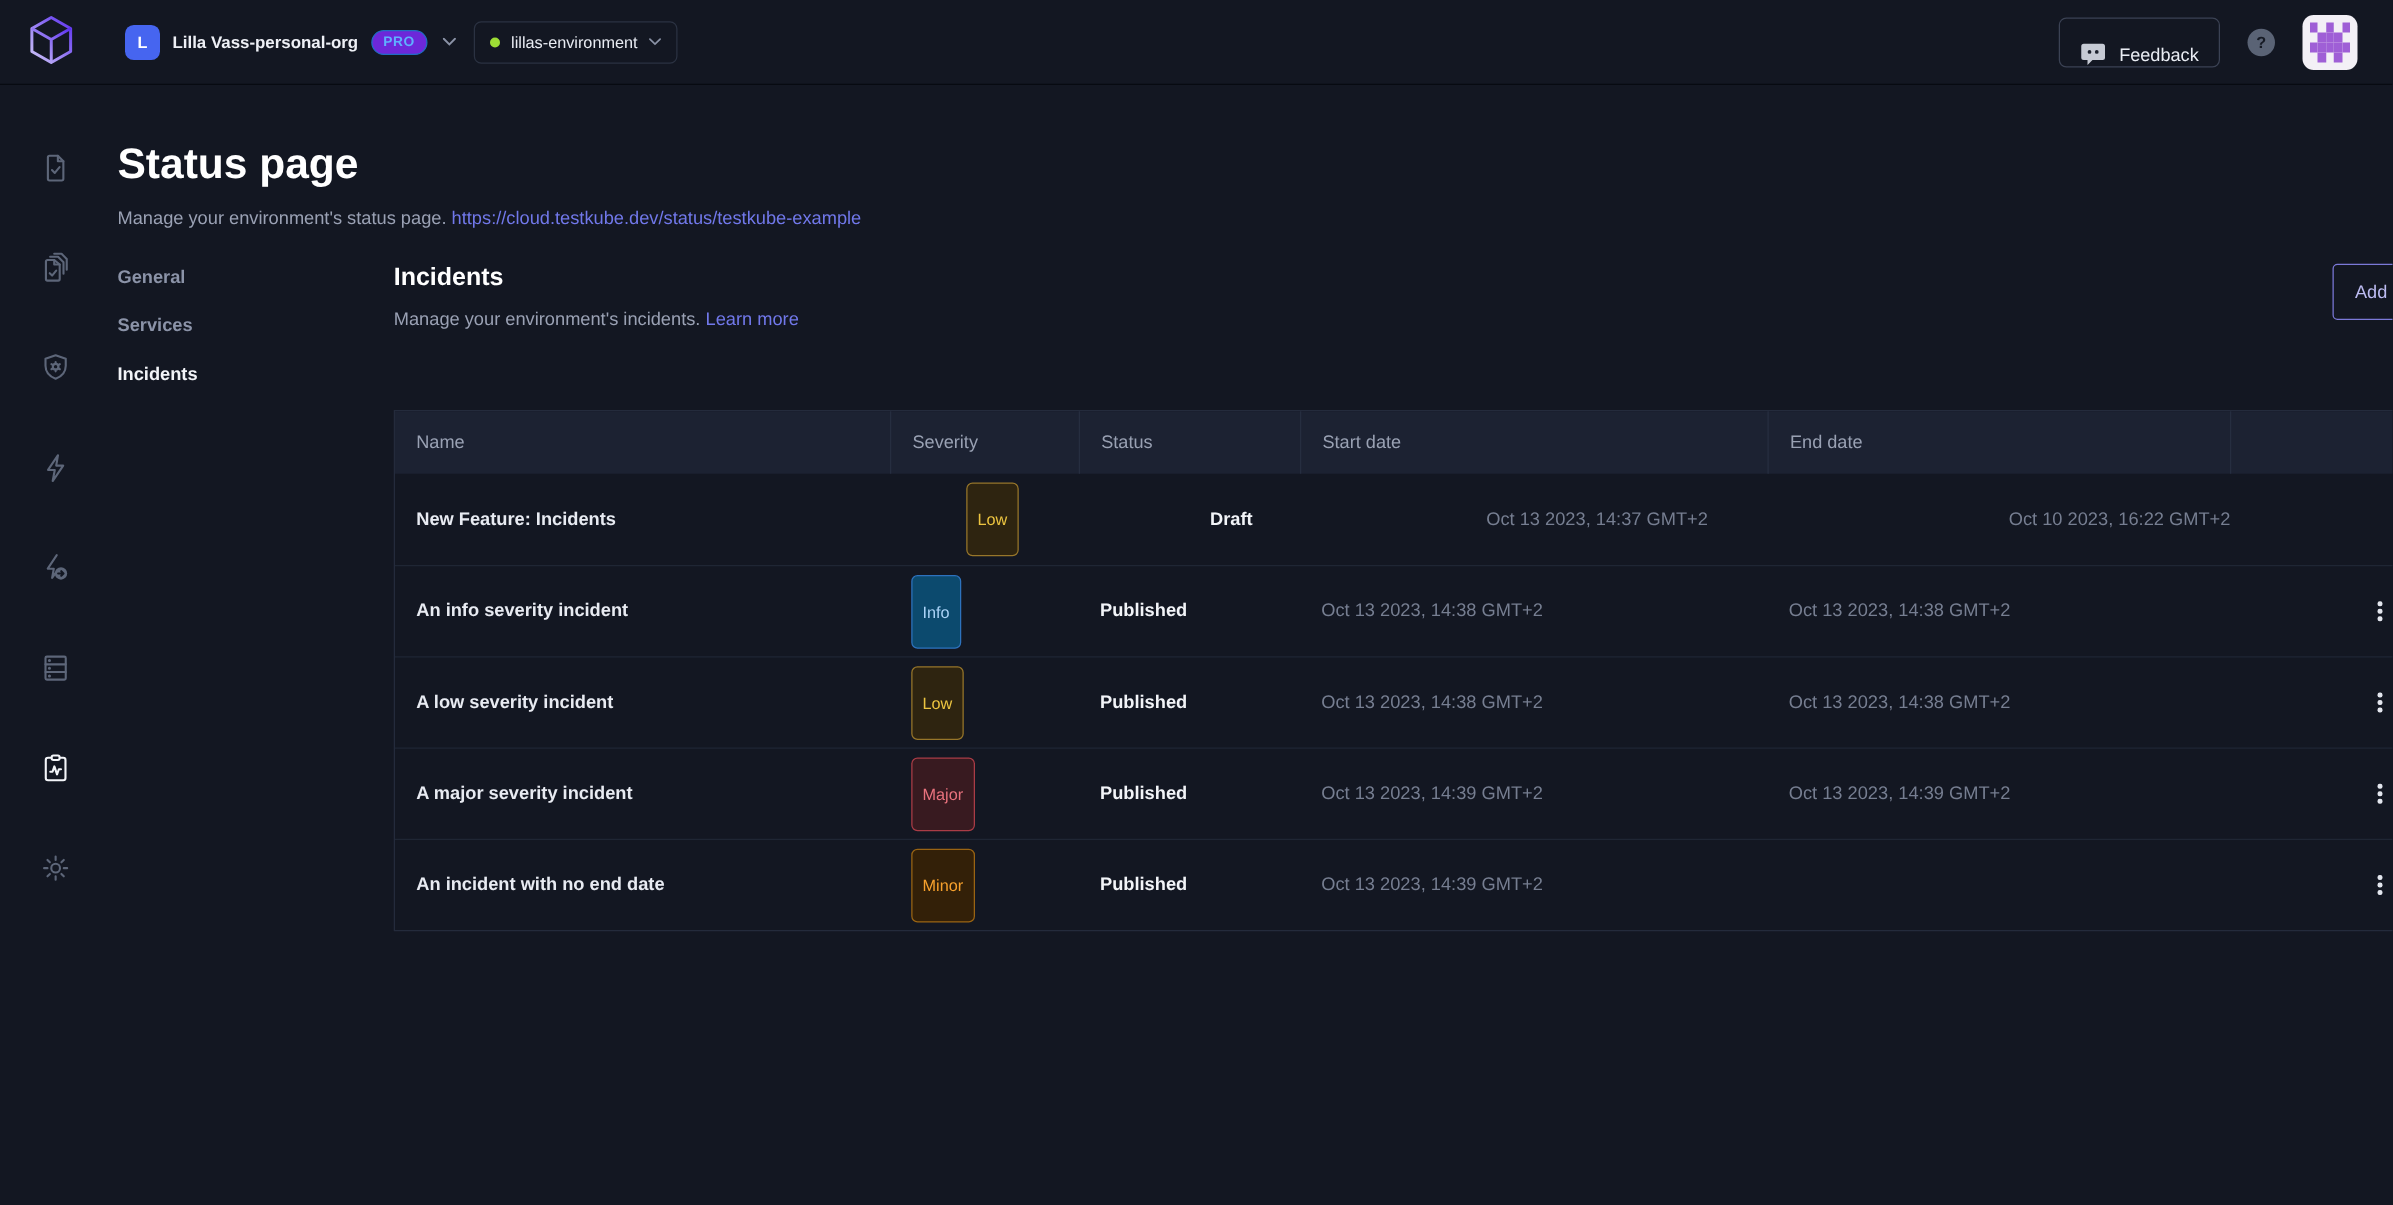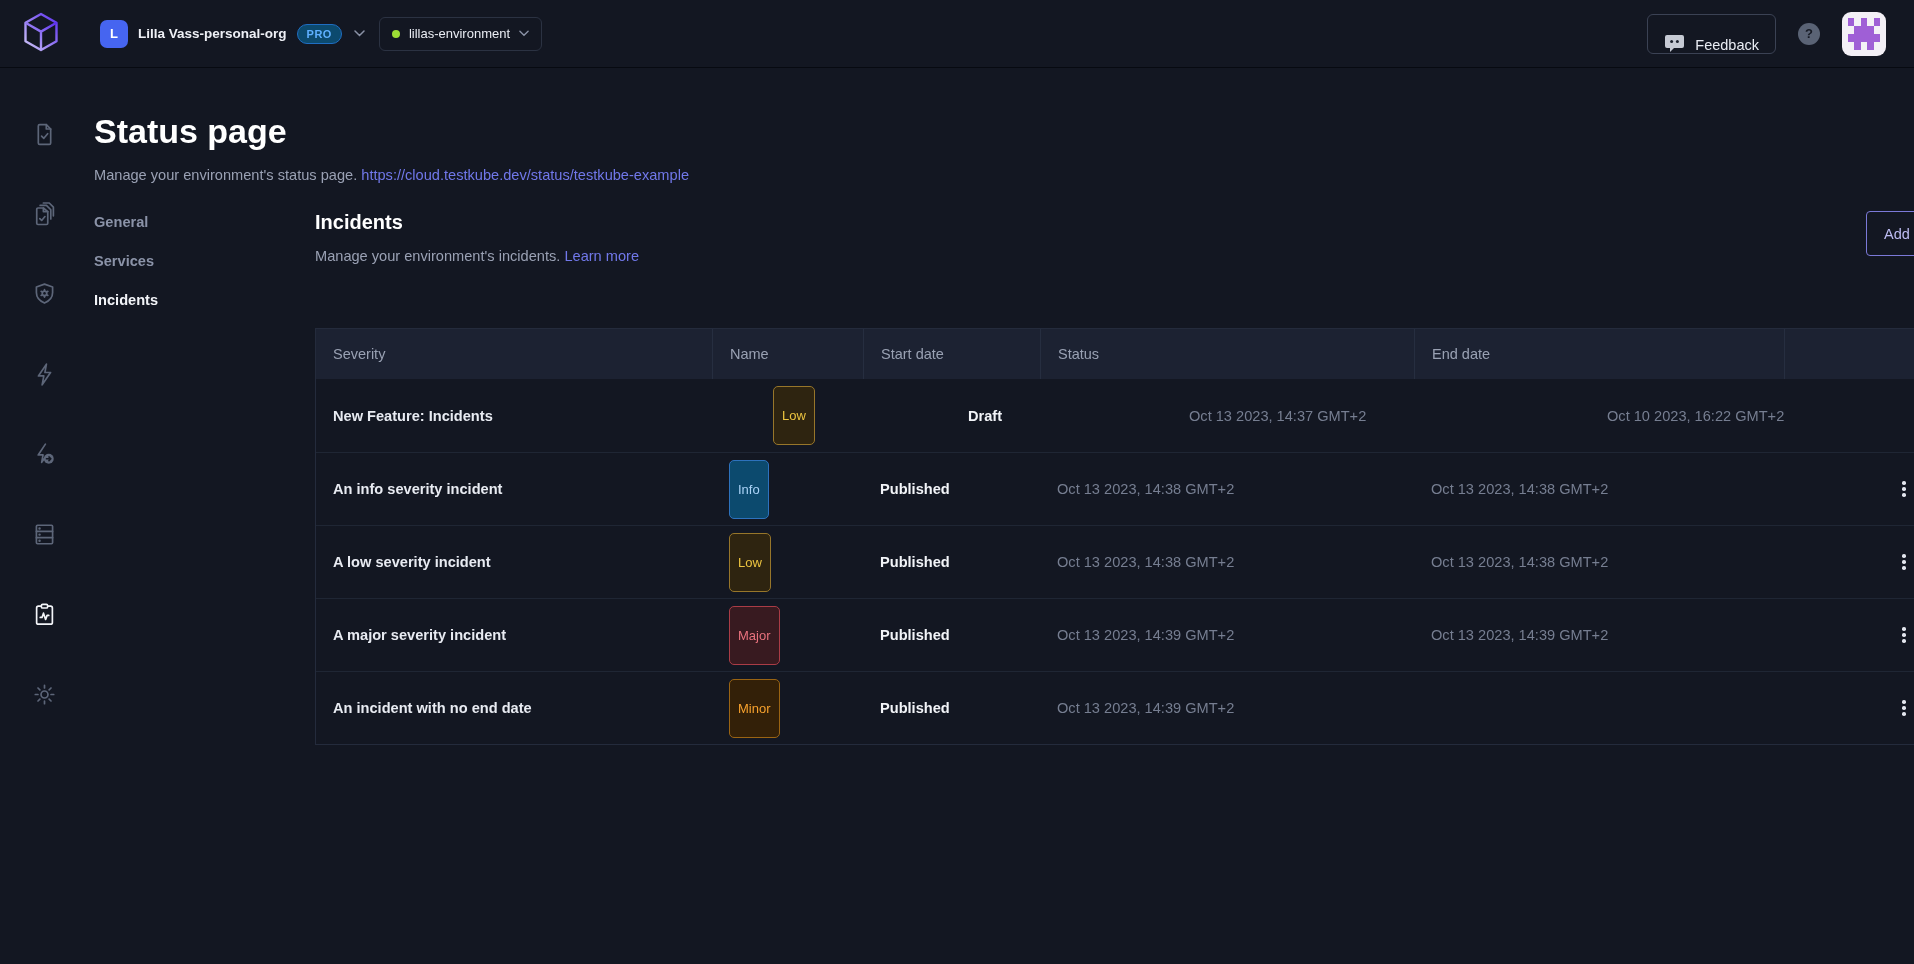--- a/index.html
+++ b/index.html
@@ -22,21 +22,21 @@
   .logo { width:42px; height:46px; margin-right:38px; cursor:pointer; }
   .org-switcher { display:flex; align-items:center; gap:10px; cursor:pointer; }
   .org-avatar {
     width:28px; height:28px; border-radius:7px; background:#4665f0;
     display:flex; align-items:center; justify-content:center;
     font-size:13px; font-weight:700; color:#fff;
   }
   .org-name { font-size:13.5px; font-weight:600; color:#eef0f6; }
   .pro-badge {
     font-size:11px; font-weight:700; letter-spacing:.5px;
-    color:#5fb0ff; background:#0c4a6e; border:1px solid #1f6ec2;
+    color:#5fb0ff; background:#6d28d9; border:1px solid #1f6ec2;
     border-radius:10px; padding:3px 9px;
   }
   .chev { margin-left:2px; }
   .env-switcher {
     margin-left:14px; height:34px; padding:0 12px;
     border:1px solid #2b3242; border-radius:6px;
     display:flex; align-items:center; gap:9px;
     font-size:13px; color:#e9ecf3; cursor:pointer;
   }
   .env-dot { width:8px; height:8px; border-radius:50%; background:#9ddd35; }
@@ -294,24 +294,24 @@
             <div class="panel-desc">
               <span>Manage your environment's incidents.</span>
               <a class="link">Learn more</a>
             </div>
           </div>
           <button class="add-btn">Add a new incident</button>
         </div>
 
         <div class="table">
           <div class="thead">
+            <div>Name</div>
             <div>Severity</div>
-            <div>Name</div>
+            <div>Status</div>
             <div>Start date</div>
-            <div>Status</div>
             <div>End date</div>
             <div></div>
           </div>
           <div id="tbody">
   <div class="trow">
     <div class="cell name">New Feature: Incidents</div>
     <div class="cell"><span class="badge sev-low">Low</span></div>
     <div class="cell status">Draft</div>
     <div class="cell date">Oct 13 2023, 14:37 GMT+2</div>
     <div class="cell date">Oct 10 2023, 16:22 GMT+2</div>

